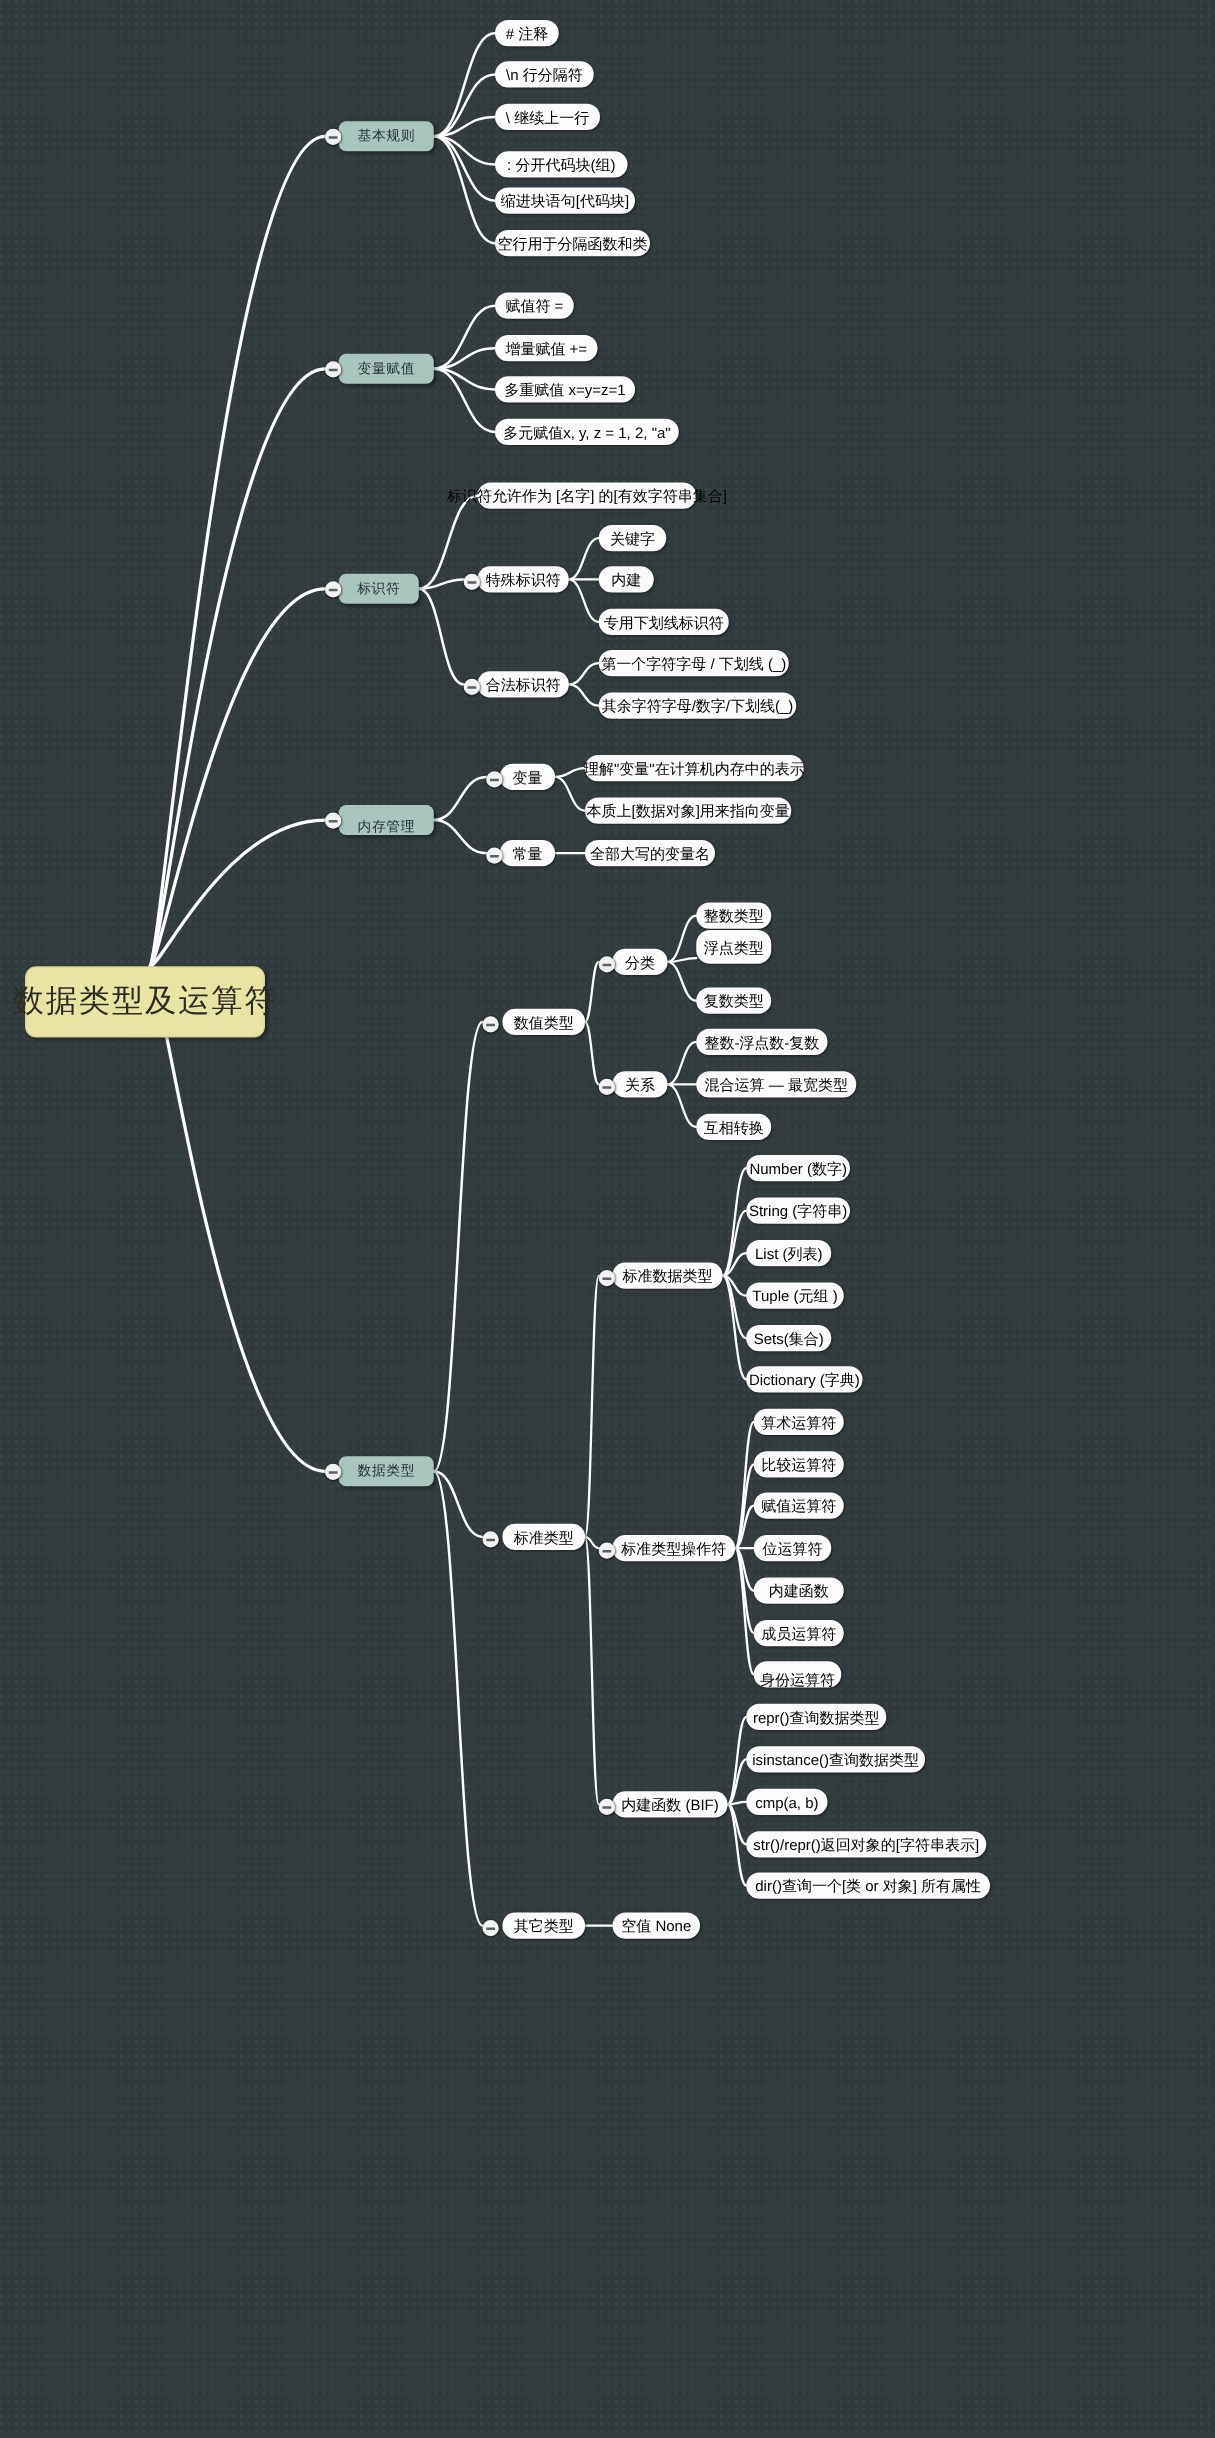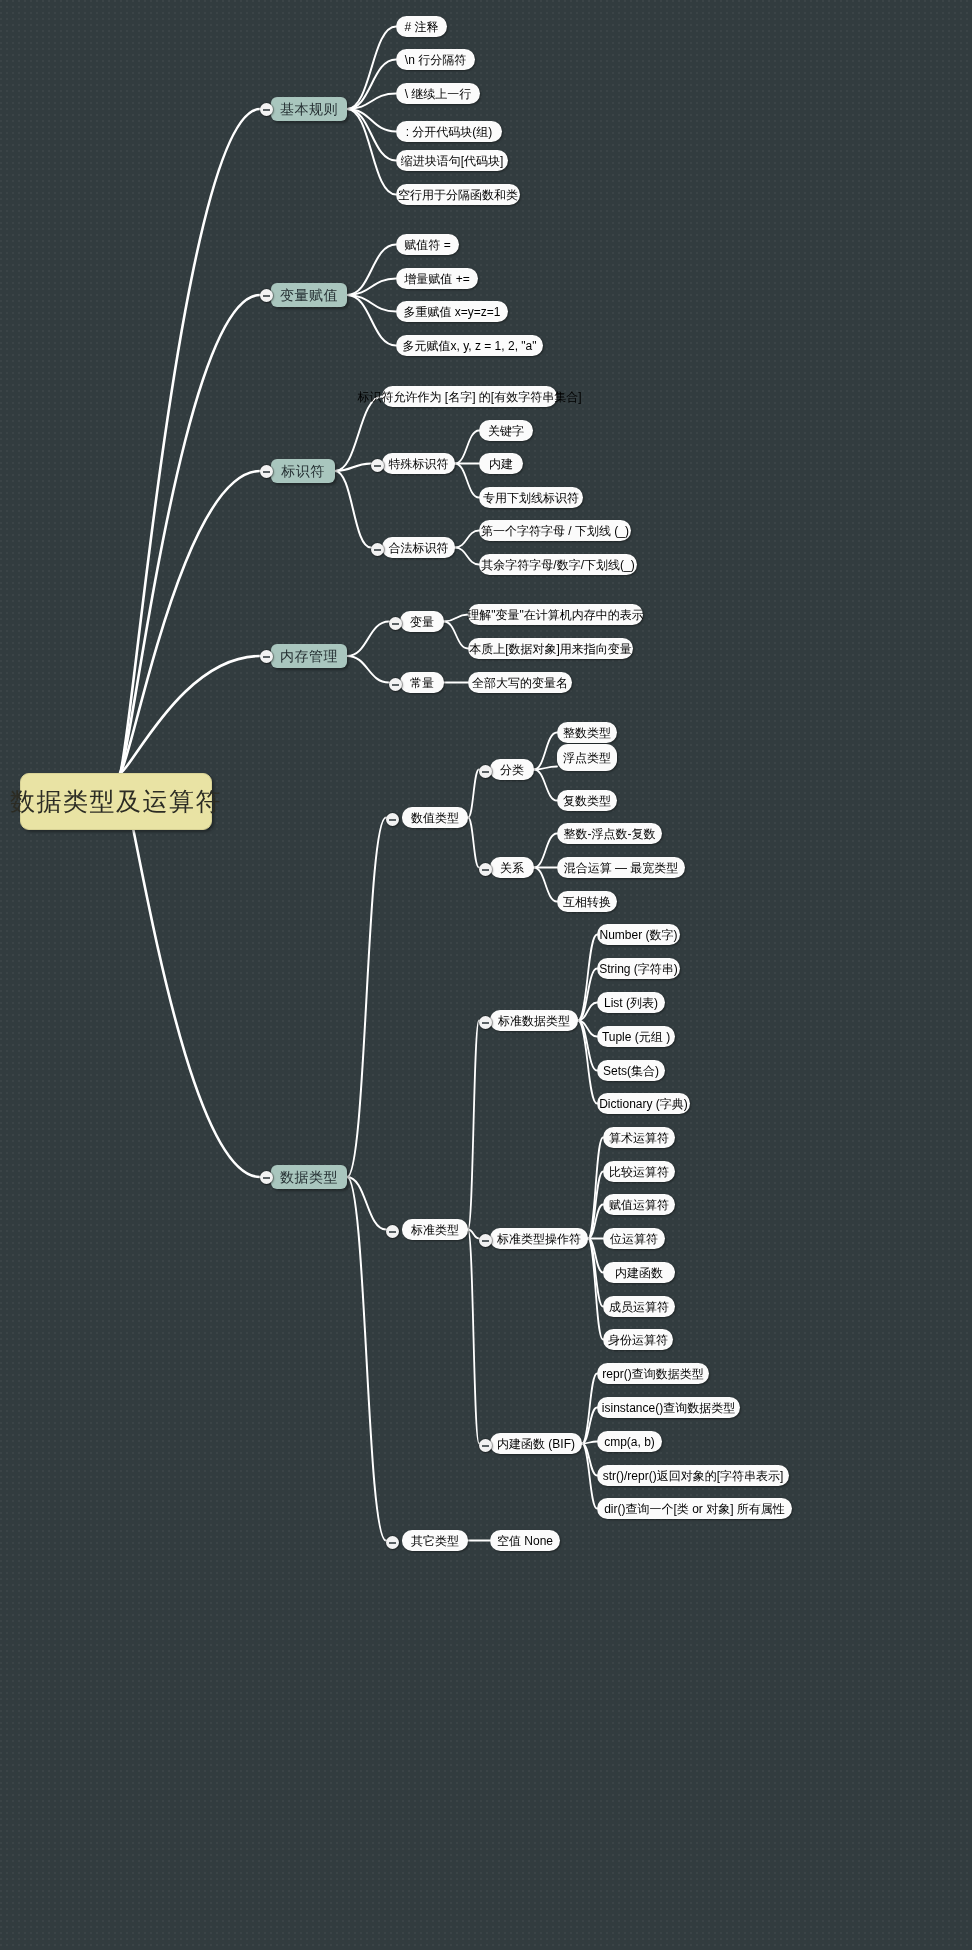--- a/index.html
+++ b/index.html
@@ -29,21 +29,21 @@
     border-radius:9px;
     font-size:25px;
     letter-spacing:1.5px;
     padding:0 14px;
     border:1px solid #d8d296;
   }
   .node.branch {
     background:#a9c6be;
     color:#253033;
     border-radius:6px;
-    font-size:14px;
+    font-size:11px;
     letter-spacing:0.5px;
     padding:0 12px;
   }
   .node.leaf {
     background:#fbfbfb;
     color:#000000;
     border-radius:11px;
     font-size:12px;
     padding:0 10px;
     box-shadow:1px 1px 2px rgba(0,0,0,0.4);
@@ -195,21 +195,21 @@
     <div class="node leaf deep" style="left: 382px; top: 537px; width: 73px; height: 21px;">
       <span>合法标识符</span>
     </div>
     <div class="toggle" style="left: 371px; top: 543px;"></div>
     <div class="node leaf" style="left: 479px; top: 520px; width: 152px; height: 21px;">
       <span>第一个字符字母 / 下划线 (_)</span>
     </div>
     <div class="node leaf" style="left: 479px; top: 554px; width: 158px; height: 21px;">
       <span>其余字符字母/数字/下划线(_)</span>
     </div>
-    <div class="node branch" style="left: 271px; top: 644px; width: 76px; height: 24px;">
+    <div class="node branch" style="left: 271px; top: 644px; width: 76px; height: 24px; align-items: flex-end;">
       <span>内存管理</span>
     </div>
     <div class="toggle" style="left: 260px; top: 650px;"></div>
     <div class="node leaf deep" style="left: 400px; top: 611px; width: 44px; height: 21px;">
       <span>变量</span>
     </div>
     <div class="toggle" style="left: 389px; top: 617px;"></div>
     <div class="node leaf" style="left: 468px; top: 604px; width: 175px; height: 21px;">
       <span>理解"变量"在计算机内存中的表示</span>
     </div>
@@ -298,21 +298,21 @@
     </div>
     <div class="node leaf" style="left: 603px; top: 1228px; width: 62px; height: 21px;">
       <span>位运算符</span>
     </div>
     <div class="node leaf" style="left: 603px; top: 1262px; width: 72px; height: 21px;">
       <span>内建函数</span>
     </div>
     <div class="node leaf" style="left: 603px; top: 1296px; width: 72px; height: 21px;">
       <span>成员运算符</span>
     </div>
-    <div class="node leaf" style="left: 603px; top: 1329px; width: 70px; height: 21px;">
+    <div class="node leaf" style="left: 603px; top: 1329px; width: 70px; height: 21px; align-items: flex-end;">
       <span>身份运算符</span>
     </div>
     <div class="node leaf deep" style="left: 490px; top: 1433px; width: 92px; height: 21px;">
       <span>内建函数 (BIF)</span>
     </div>
     <div class="toggle" style="left: 479px; top: 1439px;"></div>
     <div class="node leaf" style="left: 597px; top: 1363px; width: 112px; height: 21px;">
       <span>repr()查询数据类型</span>
     </div>
     <div class="node leaf" style="left: 597px; top: 1397px; width: 143px; height: 21px;">

